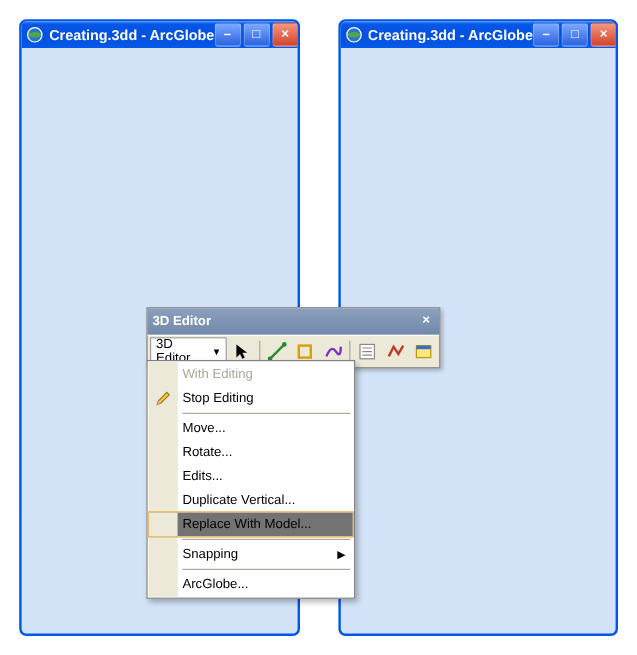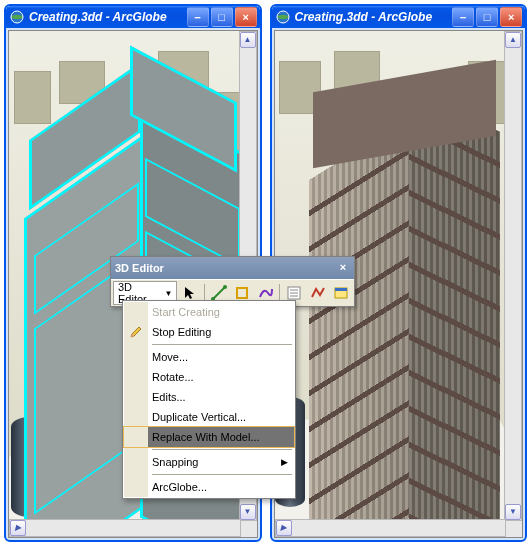--- a/index.html
+++ b/index.html
@@ -1,17 +1,17 @@
 <!DOCTYPE html>
 <html><head>
   <meta charset="utf-8">
   <style>
     body { margin:0; padding:0; font-family:Tahoma,Arial,sans-serif; font-size:11px; background:#fff; overflow:hidden; width:531px; height:546px; position:relative; }
     .workspace { display:flex; width:531px; height:546px; }
-    .window { flex:1; margin:4px; border:2px solid #0055ea; border-radius:6px; overflow:hidden; display:flex; flex-direction:column; background:#d4e4f8; position:relative;font-style:italic; }
+    .window { flex:1; margin:16px; border:2px solid #0055ea; border-radius:6px; overflow:hidden; display:flex; flex-direction:row; background:#d4e4f8; position:relative; }
     .titlebar { height:22px; background:linear-gradient(to bottom,#3a82f7 0%,#0557e8 10%,#0450df 50%,#0558e8 100%); border-radius:4px 4px 0 0; display:flex; align-items:center; padding:0 3px; color:#fff; font-weight:bold; font-size:12px; }
     .titlebar .appicon { width:16px; height:16px; margin-right:4px; display:inline-block; }
     .titlebar .appicon svg { width:16px; height:16px; }
     .titlebar .title { flex:1; overflow:hidden; white-space:nowrap; text-overflow:ellipsis; }
     .winbtns { display:flex; gap:2px; }
     .winbtn { width:20px; height:18px; border-radius:3px; border:1px solid #fff3; display:flex; align-items:center; justify-content:center; position:relative; }
     .winbtn.min,.winbtn.max { background:linear-gradient(to bottom,#7ba8ff,#2a63e0); }
     .winbtn.cls { background:linear-gradient(to bottom,#f6947e,#d0442b); }
     .winbtn span { font-family:Arial; font-size:11px; color:#fff; font-weight:bold; line-height:1; }
     .canvas { flex:1; position:relative; background:#e1e0d2; border:1px solid #888; margin:2px; overflow:hidden; }
@@ -37,21 +37,21 @@
     .bands::after { content:""; position:absolute; inset:0; background:repeating-linear-gradient(to bottom,transparent 0 30px,#5c4a44 30px 36px); }
     .scrollbar { position:absolute; background:#e8e8e8; border:1px solid #b8b8b8; }
     .scrollbar.v { top:0; right:0; bottom:16px; width:16px; }
     .scrollbar.h { left:0; right:16px; bottom:0; height:16px; }
     .scrollbar .arrow { position:absolute; width:14px; height:14px; left:0; background:linear-gradient(#fefefe,#dcdcf0); border:1px solid #9a9ad0; border-radius:2px; text-align:center; font-size:8px; color:#4558b0; line-height:14px; }
     .scrollbar.v .arrow.a1{ top:0; } .scrollbar.v .arrow.a2{ bottom:0; }
     .scrollbar.h .arrow{ top:0; } .scrollbar.h .arrow.a1{ left:0; } .scrollbar.h .arrow.a2{ right:0; }
     .corner { position:absolute; right:0; bottom:0; width:16px; height:16px; background:#e8e8e8; }
 
     
-    .editor { position:absolute; left:110px; top:256px; width:243px; background:#ece9d8; border:1px solid #808080; box-shadow:2px 2px 4px rgba(0,0,0,.3); z-index:50; }
+    .editor { position:absolute; left:122px; top:256px; width:243px; background:#ece9d8; border:1px solid #808080; box-shadow:2px 2px 4px rgba(0,0,0,.3); z-index:50; }
     .editor-title { height:18px; background:linear-gradient(to bottom,#8c9fbd,#7089ab); color:#fff; font-weight:bold; font-size:11px; padding:2px 4px; display:flex; align-items:center; }
     .editor-title .et-label{ flex:1; }
     .editor-title .et-close { width:14px; height:14px; color:#fff; text-align:center; cursor:pointer; font-weight:bold; }
     .editor-toolbar { height:24px; display:flex; align-items:center; padding:1px 2px; gap:2px; border-top:1px solid #fff; }
     .tb-dd { height:20px; border:1px solid #a0a0a0; background:#fff; padding:1px 4px; display:flex; align-items:center; gap:2px; font-size:11px; cursor:pointer; }
     .tb-dd .chev { font-size:8px; color:#000; }
     .tb-btn { width:20px; height:20px; display:flex; align-items:center; justify-content:center; border:1px solid transparent; }
     .tb-sep { width:1px; height:18px; background:#aca899; margin:0 1px; }
     .tb-btn svg{ width:16px;height:16px; }
 
@@ -221,21 +221,21 @@
           <rect x="2" y="3" width="12" height="3" fill="#3a6fc7"></rect>
         </svg>
       </div>
   </div>
 </div>
 
 <div class="menu" id="menu">
   <div class="menu-iconcol"></div>
 <div class="menu-row disabled">
       <div class="menu-icon"></div>
-      <div class="menu-label">Start Creating</div>
+      <div class="menu-label">With Editing</div>
     </div>
     <div class="menu-row">
       <div class="menu-icon">
         <svg viewBox="0 0 14 14">
           <path d="M2 12 L3 9 L10 2 L12 4 L5 11 Z" fill="#f2c744" stroke="#9a7b1f"></path>
           <path d="M2 12 L3 9 L5 11 Z" fill="#f2a1a1"></path>
         </svg>
       </div>
       <div class="menu-label">Stop Editing</div>
     </div>

